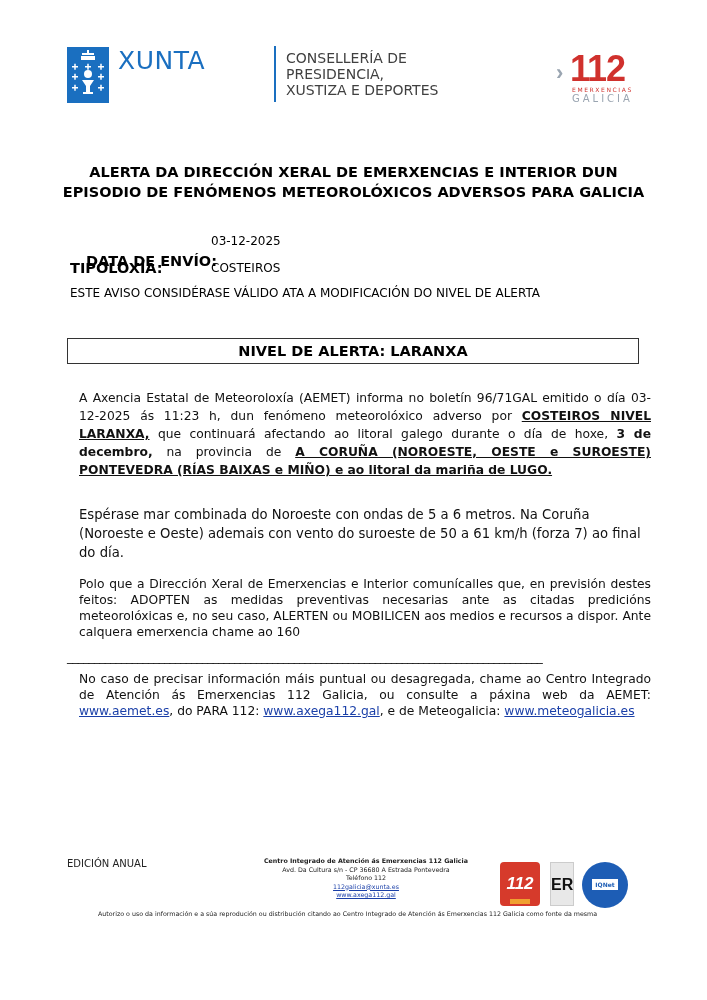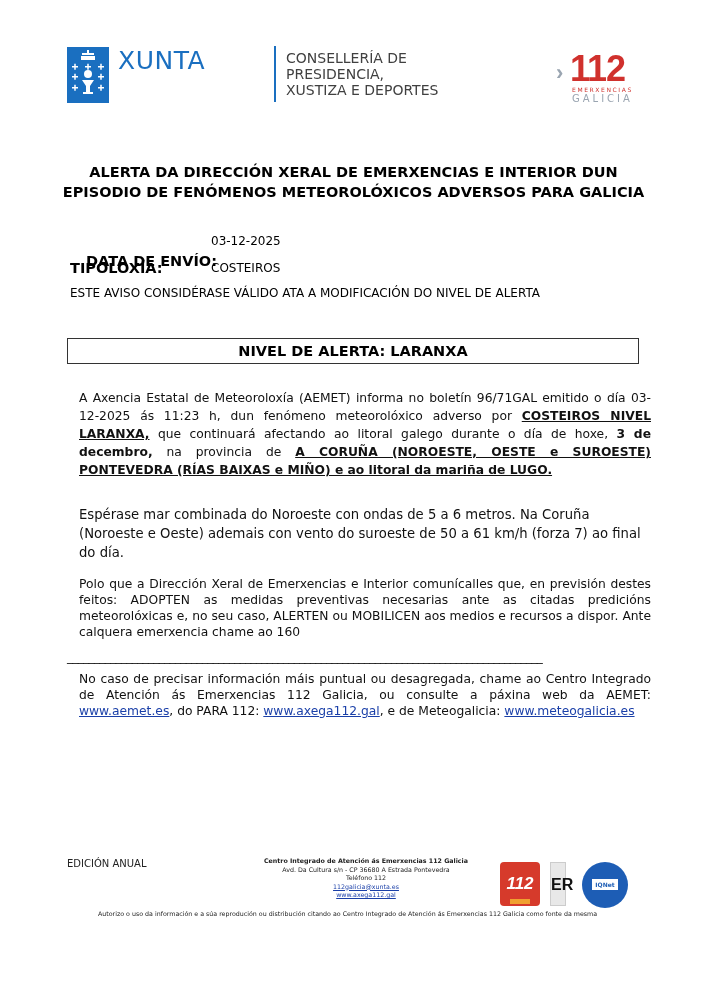--- a/index.html
+++ b/index.html
@@ -41,21 +41,21 @@
   .p4 { top: 671px; font-size: 12.3px; line-height: 16px; }
   .link { color: #1a3fa8; text-decoration: underline; }
 
   
   .edition { left: 67px; top: 858px; font-size: 10px; color: #222; }
   .footer-center { left: 250px; top: 857px; width: 232px; text-align: center; font-size: 6.3px; line-height: 8.5px; color: #222; }
   .footer-center .fc-title { font-weight: bold; }
   .footer-center .link { color: #1a3fa8; }
   .cert-112 { left: 500px; top: 862px; width: 40px; height: 44px; background: #d63a2b; border-radius: 4px; color: #fff; text-align: center; font-family: "Liberation Sans", sans-serif; font-weight: bold; font-style: italic; font-size: 17px; line-height: 44px; }
   .cert-112 .strip { position: absolute; left: 10px; bottom: 2px; width: 20px; height: 5px; background: #f0a030; }
-  .cert-er { left: 550px; top: 862px; width: 16px; height: 44px; background: #e8e8e8; border: 1px solid #ccc; box-sizing: border-box; text-align: center; font-family: "Liberation Sans", sans-serif; font-weight: bold; font-size: 16px; line-height: 44px; color: #111; }
+  .cert-er { left: 550px; top: 862px; width: 24px; height: 44px; background: #e8e8e8; border: 1px solid #ccc; box-sizing: border-box; text-align: center; font-family: "Liberation Sans", sans-serif; font-weight: bold; font-size: 16px; line-height: 44px; color: #111; }
   .cert-iqnet { left: 582px; top: 862px; width: 46px; height: 46px; border-radius: 50%; background: #1d5db5; }
   .cert-iqnet .inner { position: absolute; left: 10px; top: 17px; width: 26px; height: 11px; background: #fff; color: #1d5db5; font-size: 6px; line-height: 11px; text-align: center; font-weight: bold; }
   .authorization { left: 98px; top: 910px; width: 520px; font-size: 6.3px; color: #222; white-space: nowrap; }
 </style>
 </head>
 <body>
 
 <div class="abs xunta-emblem">
   <svg width="42" height="56" viewBox="0 0 42 56">
     <g fill="#ffffff">

